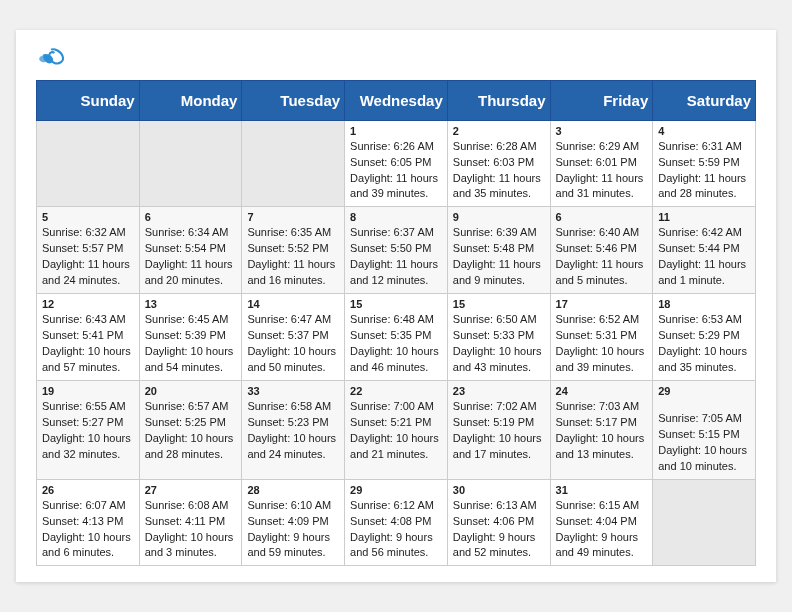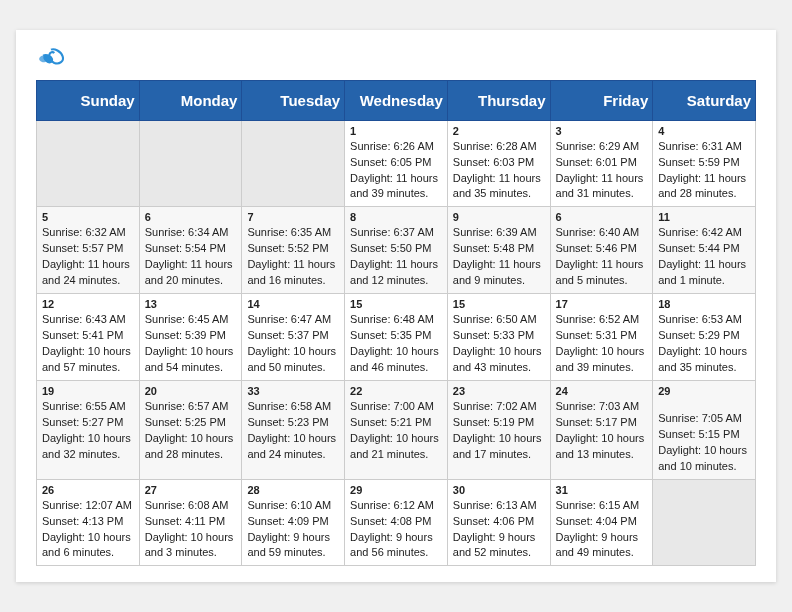--- a/index.html
+++ b/index.html
@@ -311,21 +311,21 @@
             <div class="day-number">29</div>
             <div class="day-info" style="white-space: pre-line; margin-top: 14px;">Sunrise: 7:05 AM
 Sunset: 5:15 PM
 Daylight: 10 hours
 and 10 minutes.</div>
           </td>
         </tr>
         <tr>
           <td>
             <div class="day-number">26</div>
-            <div class="day-info" style="white-space: pre-line;">Sunrise: 12:07 AM
+            <div class="day-info" style="white-space: pre-line;">Sunrise: 6:07 AM
 Sunset: 4:13 PM
 Daylight: 10 hours
 and 6 minutes.</div>
           </td>
           <td>
             <div class="day-number">27</div>
             <div class="day-info" style="white-space: pre-line;">Sunrise: 6:08 AM
 Sunset: 4:11 PM
 Daylight: 10 hours
 and 3 minutes.</div>

